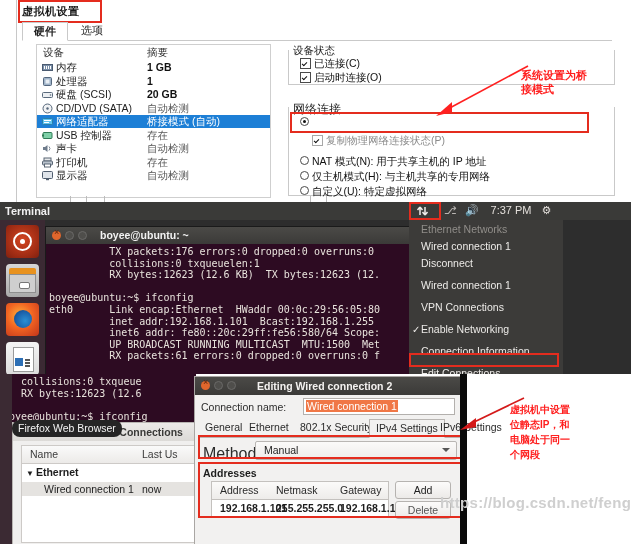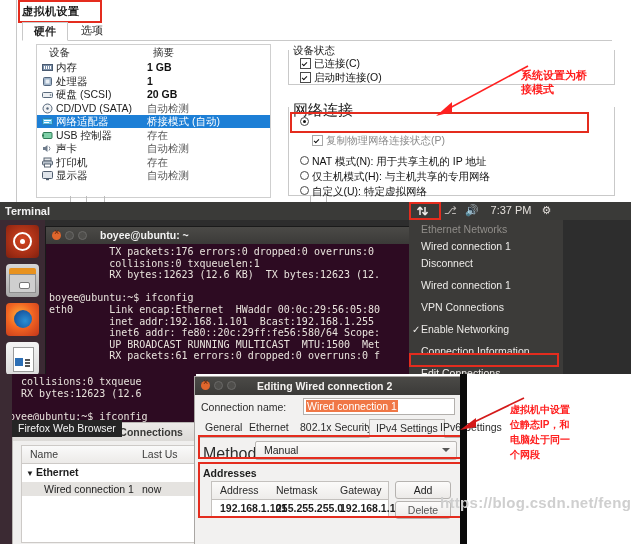--- a/index.html
+++ b/index.html
@@ -15,36 +15,36 @@
 
   
   #tabstrip{left:22px;top:22px;width:590px;height:18px;border-bottom:1px solid #c9c9c9;}
   .vmtab{position:absolute;top:0;height:17px;line-height:17px;padding:0 11px;font-size:11px;color:#222;}
   .vmtab.active{background:#fff;border:1px solid #c9c9c9;border-bottom:1px solid #fff;font-weight:bold;}
   #tab-hw{left:0;}
   #tab-opt{left:48px;}
 
   
   #devpanel{left:36px;top:44px;width:233px;height:152px;background:#fff;border:1px solid #cfcfcf;}
-  #devhdr{position:absolute;left:6px;top:0;width:233px;height:15px;text-align:center;}
+  #devhdr{position:absolute;left:0;top:0;width:233px;height:15px;text-align:center;}
   #devhdr .c1{position:absolute;left:6px;top:1px;font-size:10.5px;color:#303030;}
   #devhdr .c2{position:absolute;left:110px;top:1px;font-size:10.5px;color:#303030;}
   .devrow{position:absolute;left:0;width:233px;height:13px;}
   .devrow .ic{position:absolute;left:5px;top:1px;width:11px;height:11px;}
   .devrow .nm{position:absolute;left:19px;top:0px;font-size:10.5px;color:#1d1d1d;white-space:nowrap;}
   .devrow .sm{position:absolute;left:110px;top:0px;font-size:10.5px;color:#5a5a5a;white-space:nowrap;}
   .devrow .sm.b{color:#111;font-weight:bold;}
   .devrow.sel{background:#1d7fd6;}
   .devrow.sel .nm,.devrow.sel .sm{color:#fff;}
   #grp-status-label{left:290px;top:44px;background:#fff;padding:0 3px;font-size:10.5px;color:#222;}
   #grp-status-box{left:288px;top:50px;width:325px;height:34px;border:1px solid #c9c9c9;border-top:none;}
   .chkrow{position:absolute;font-size:10.5px;color:#111;}
   .cbx{position:absolute;width:9px;height:9px;border:1px solid #4a4a4a;background:#fff;}
   .cbx:after{content:"";position:absolute;left:1px;top:3px;width:4px;height:2px;border-left:1.4px solid #111;border-bottom:1.4px solid #111;transform:rotate(-45deg);}
-  #grp-net-label{left:290px;top:101px;background:#fff;padding:0 3px;font-size:15px;color:#222;}
+  #grp-net-label{left:290px;top:101px;background:#fff;padding:0 3px;font-size:12px;color:#222;}
   #grp-net-box{left:288px;top:107px;width:325px;height:88px;border:1px solid #c9c9c9;border-top:none;}
   .radrow{position:absolute;font-size:10.5px;color:#111;white-space:nowrap;}
   .rad{position:absolute;width:9px;height:9px;border:1px solid #4a4a4a;border-radius:50%;background:#fff;box-sizing:border-box;}
   .rad.on:after{content:"";position:absolute;left:2px;top:2px;width:3px;height:3px;border-radius:50%;background:#111;}
   #bridge-hl{left:290px;top:112px;width:295px;height:17px;border:2px solid #e42c1e;}
 
   
   #ann1{left:521px;top:68px;width:100px;font-size:11px;font-weight:bold;color:#ff2020;line-height:14px;}
   #ann1-arrow{left:432px;top:62px;width:100px;height:60px;}
 
@@ -103,21 +103,21 @@
   #nmwin-title{position:absolute;left:62px;top:3px;font-size:10.5px;font-weight:bold;color:#3a3a38;}
   #nmlist{position:absolute;left:8px;top:22px;width:182px;height:96px;background:#fff;border:1px solid #cdcac7;}
   #nm-hdr{position:absolute;left:0;top:0;width:182px;height:17px;background:linear-gradient(#fafafa,#eceae8);border-bottom:1px solid #cdcac7;}
   #nm-hdr .h1{position:absolute;left:8px;top:2px;font-size:10.5px;color:#3c3c3c;}
   #nm-hdr .h2{position:absolute;left:120px;top:2px;font-size:10.5px;color:#3c3c3c;}
   #nm-grp{position:absolute;left:4px;top:20px;font-size:10.5px;font-weight:bold;color:#1d1d1d;}
   #nm-grp .tri{display:inline-block;margin-right:2px;font-size:8px;}
   #nm-row{position:absolute;left:0;top:36px;width:182px;height:14px;background:#e5e3e0;}
   #nm-row .n{position:absolute;left:22px;top:1px;font-size:10.5px;color:#1d1d1d;}
   #nm-row .u{position:absolute;left:120px;top:1px;font-size:10.5px;color:#1d1d1d;}
-  #tooltip{left:12px;top:46px;height:17px;background:#252525;border-radius:0;padding:0 6px;line-height:17px;
+  #tooltip{left:12px;top:46px;height:17px;background:#252525;border-radius:8px;padding:0 6px;line-height:17px;
            font-size:10.5px;color:#f4f4f4;}
 
   
   #edit-dlg{left:194px;top:2px;width:270px;height:168px;background:#f2f1f0;border:1px solid #a9a6a3;}
   #ed-tb{position:absolute;left:0;top:0;width:270px;height:18px;background:linear-gradient(#4b4a47,#3b3a38);}
   #ed-title{position:absolute;left:62px;top:3px;font-size:10.5px;font-weight:bold;color:#f4f2f0;}
   #ed-cn-label{position:absolute;left:6px;top:24px;font-size:10.5px;color:#2c2c2c;}
   #ed-cn-field{position:absolute;left:108px;top:21px;width:150px;height:15px;background:#fff;border:1px solid #b3b0ad;}
   #ed-cn-val{position:absolute;left:2px;top:1px;padding:0 1px;background:#f07746;color:#fff;font-size:10.5px;}
   #ed-tabs{position:absolute;left:4px;top:42px;width:262px;height:18px;border-bottom:1px solid #b9b6b3;}

